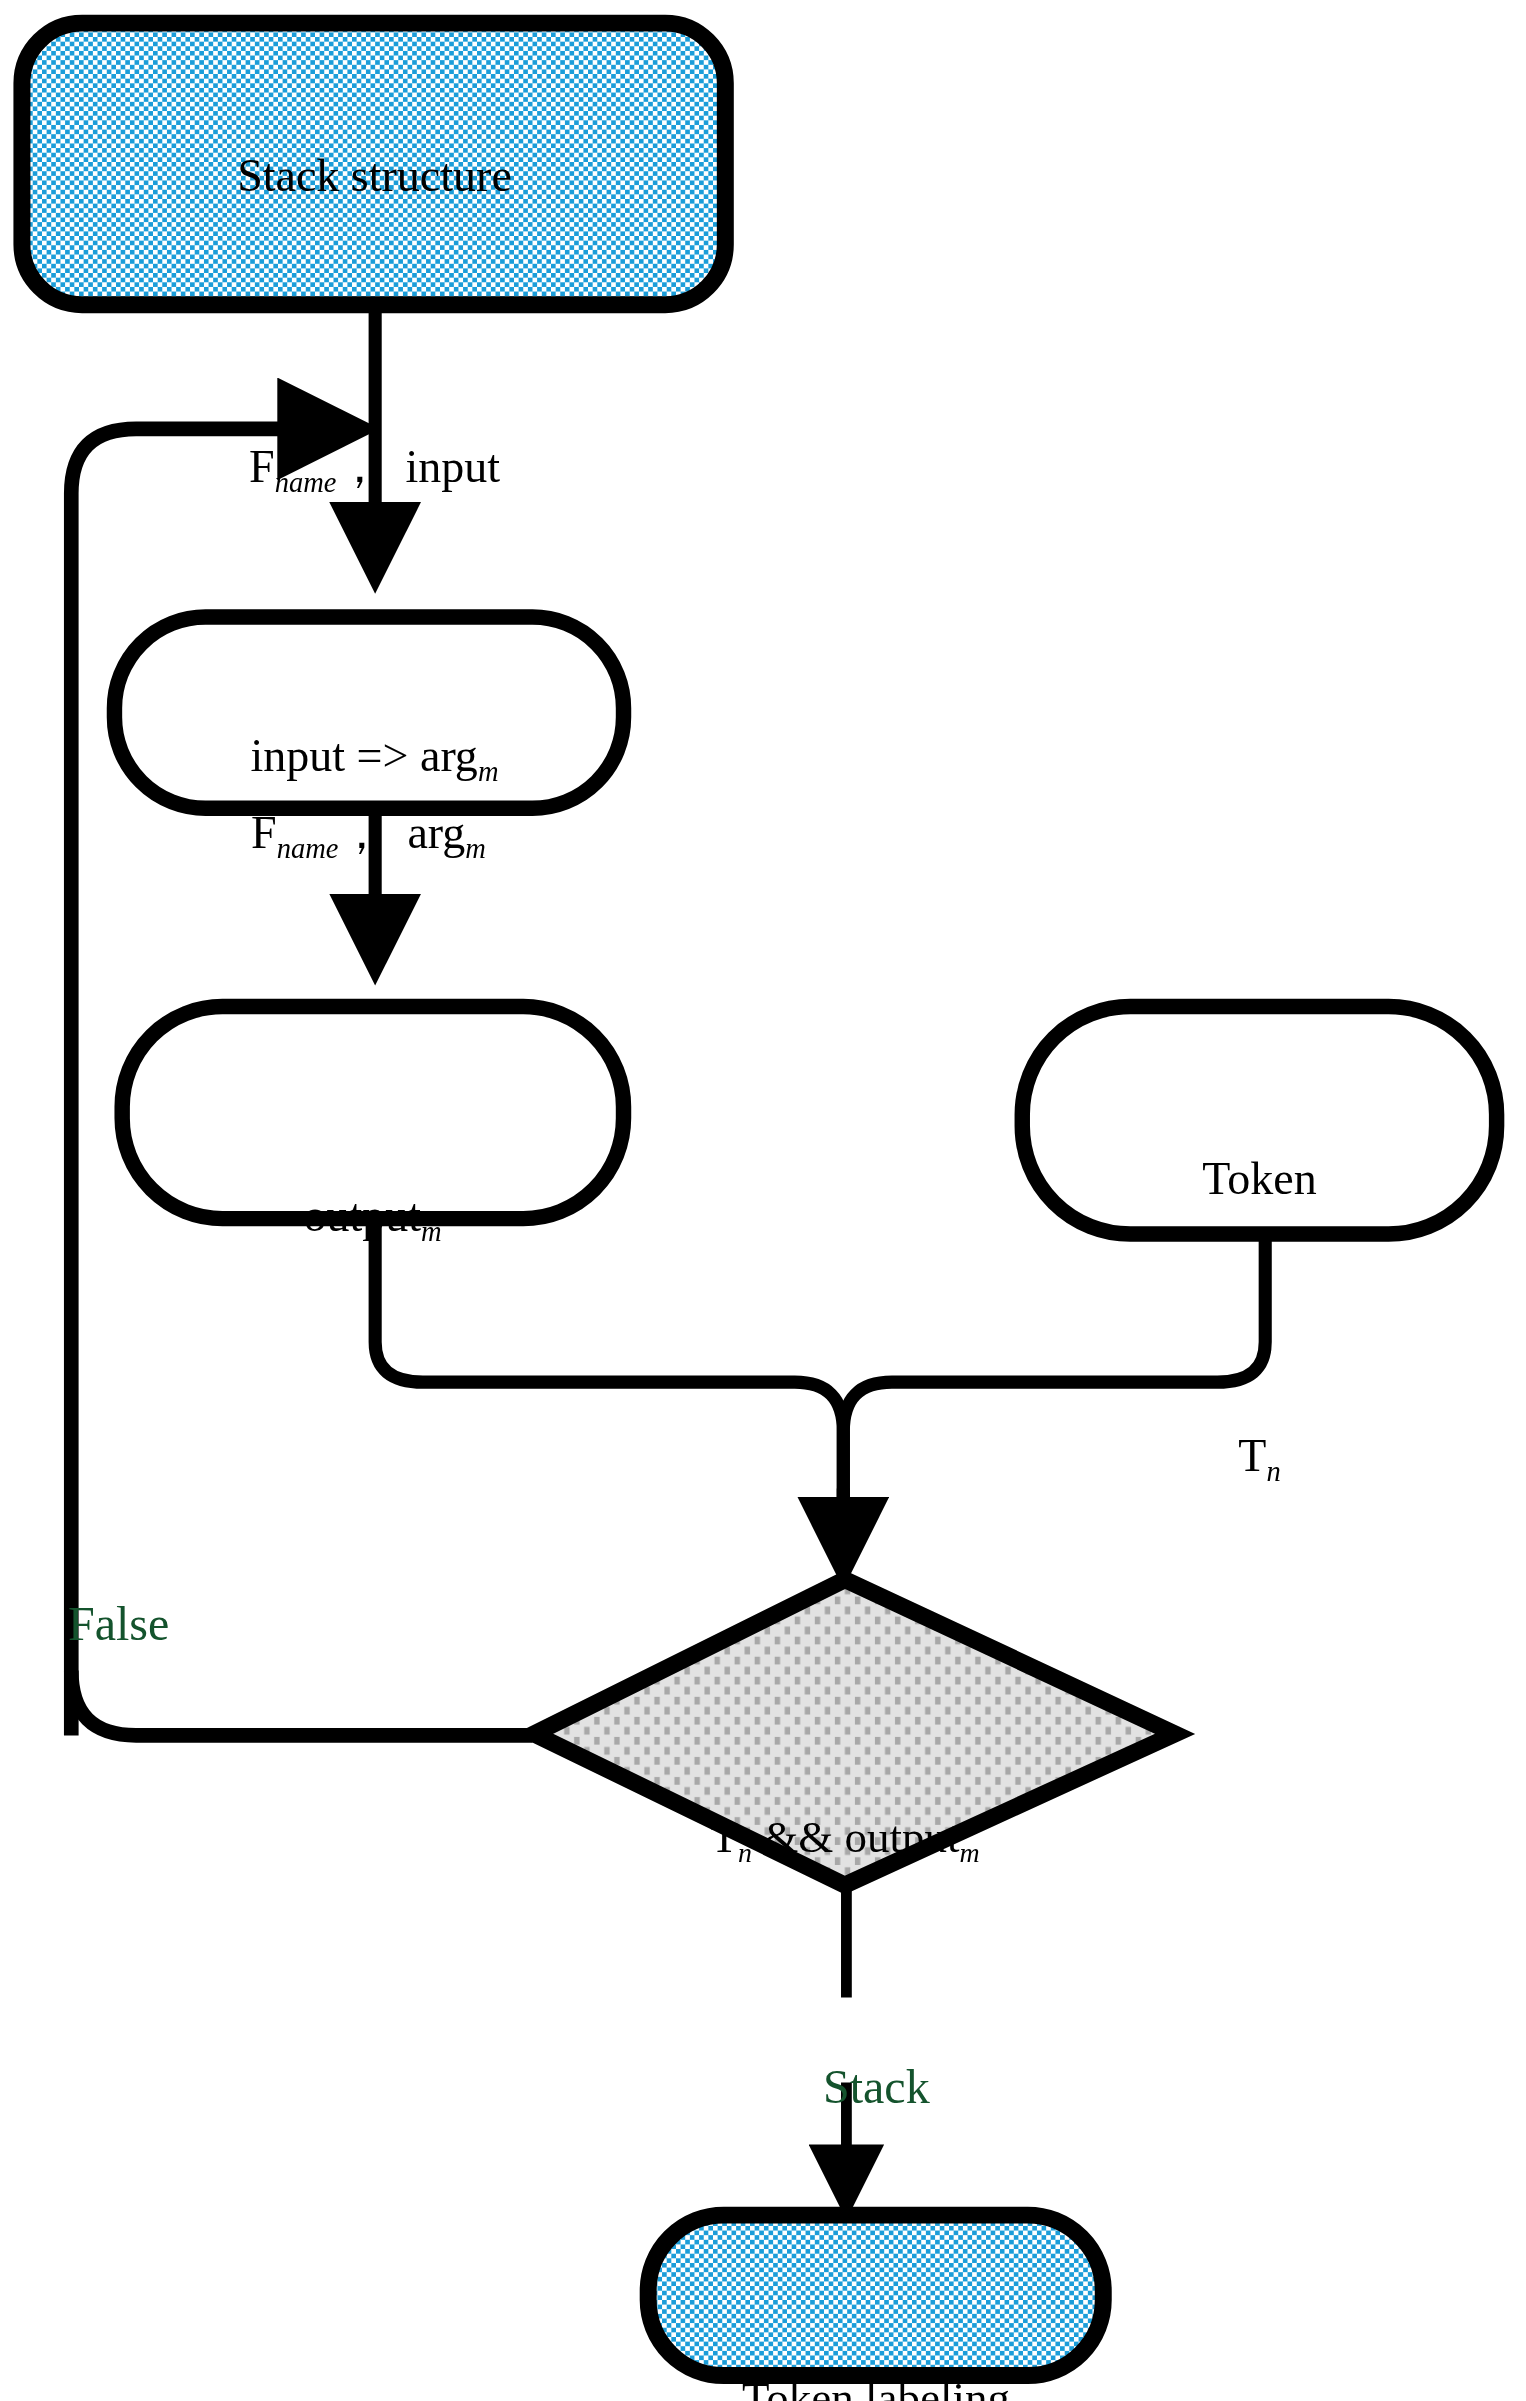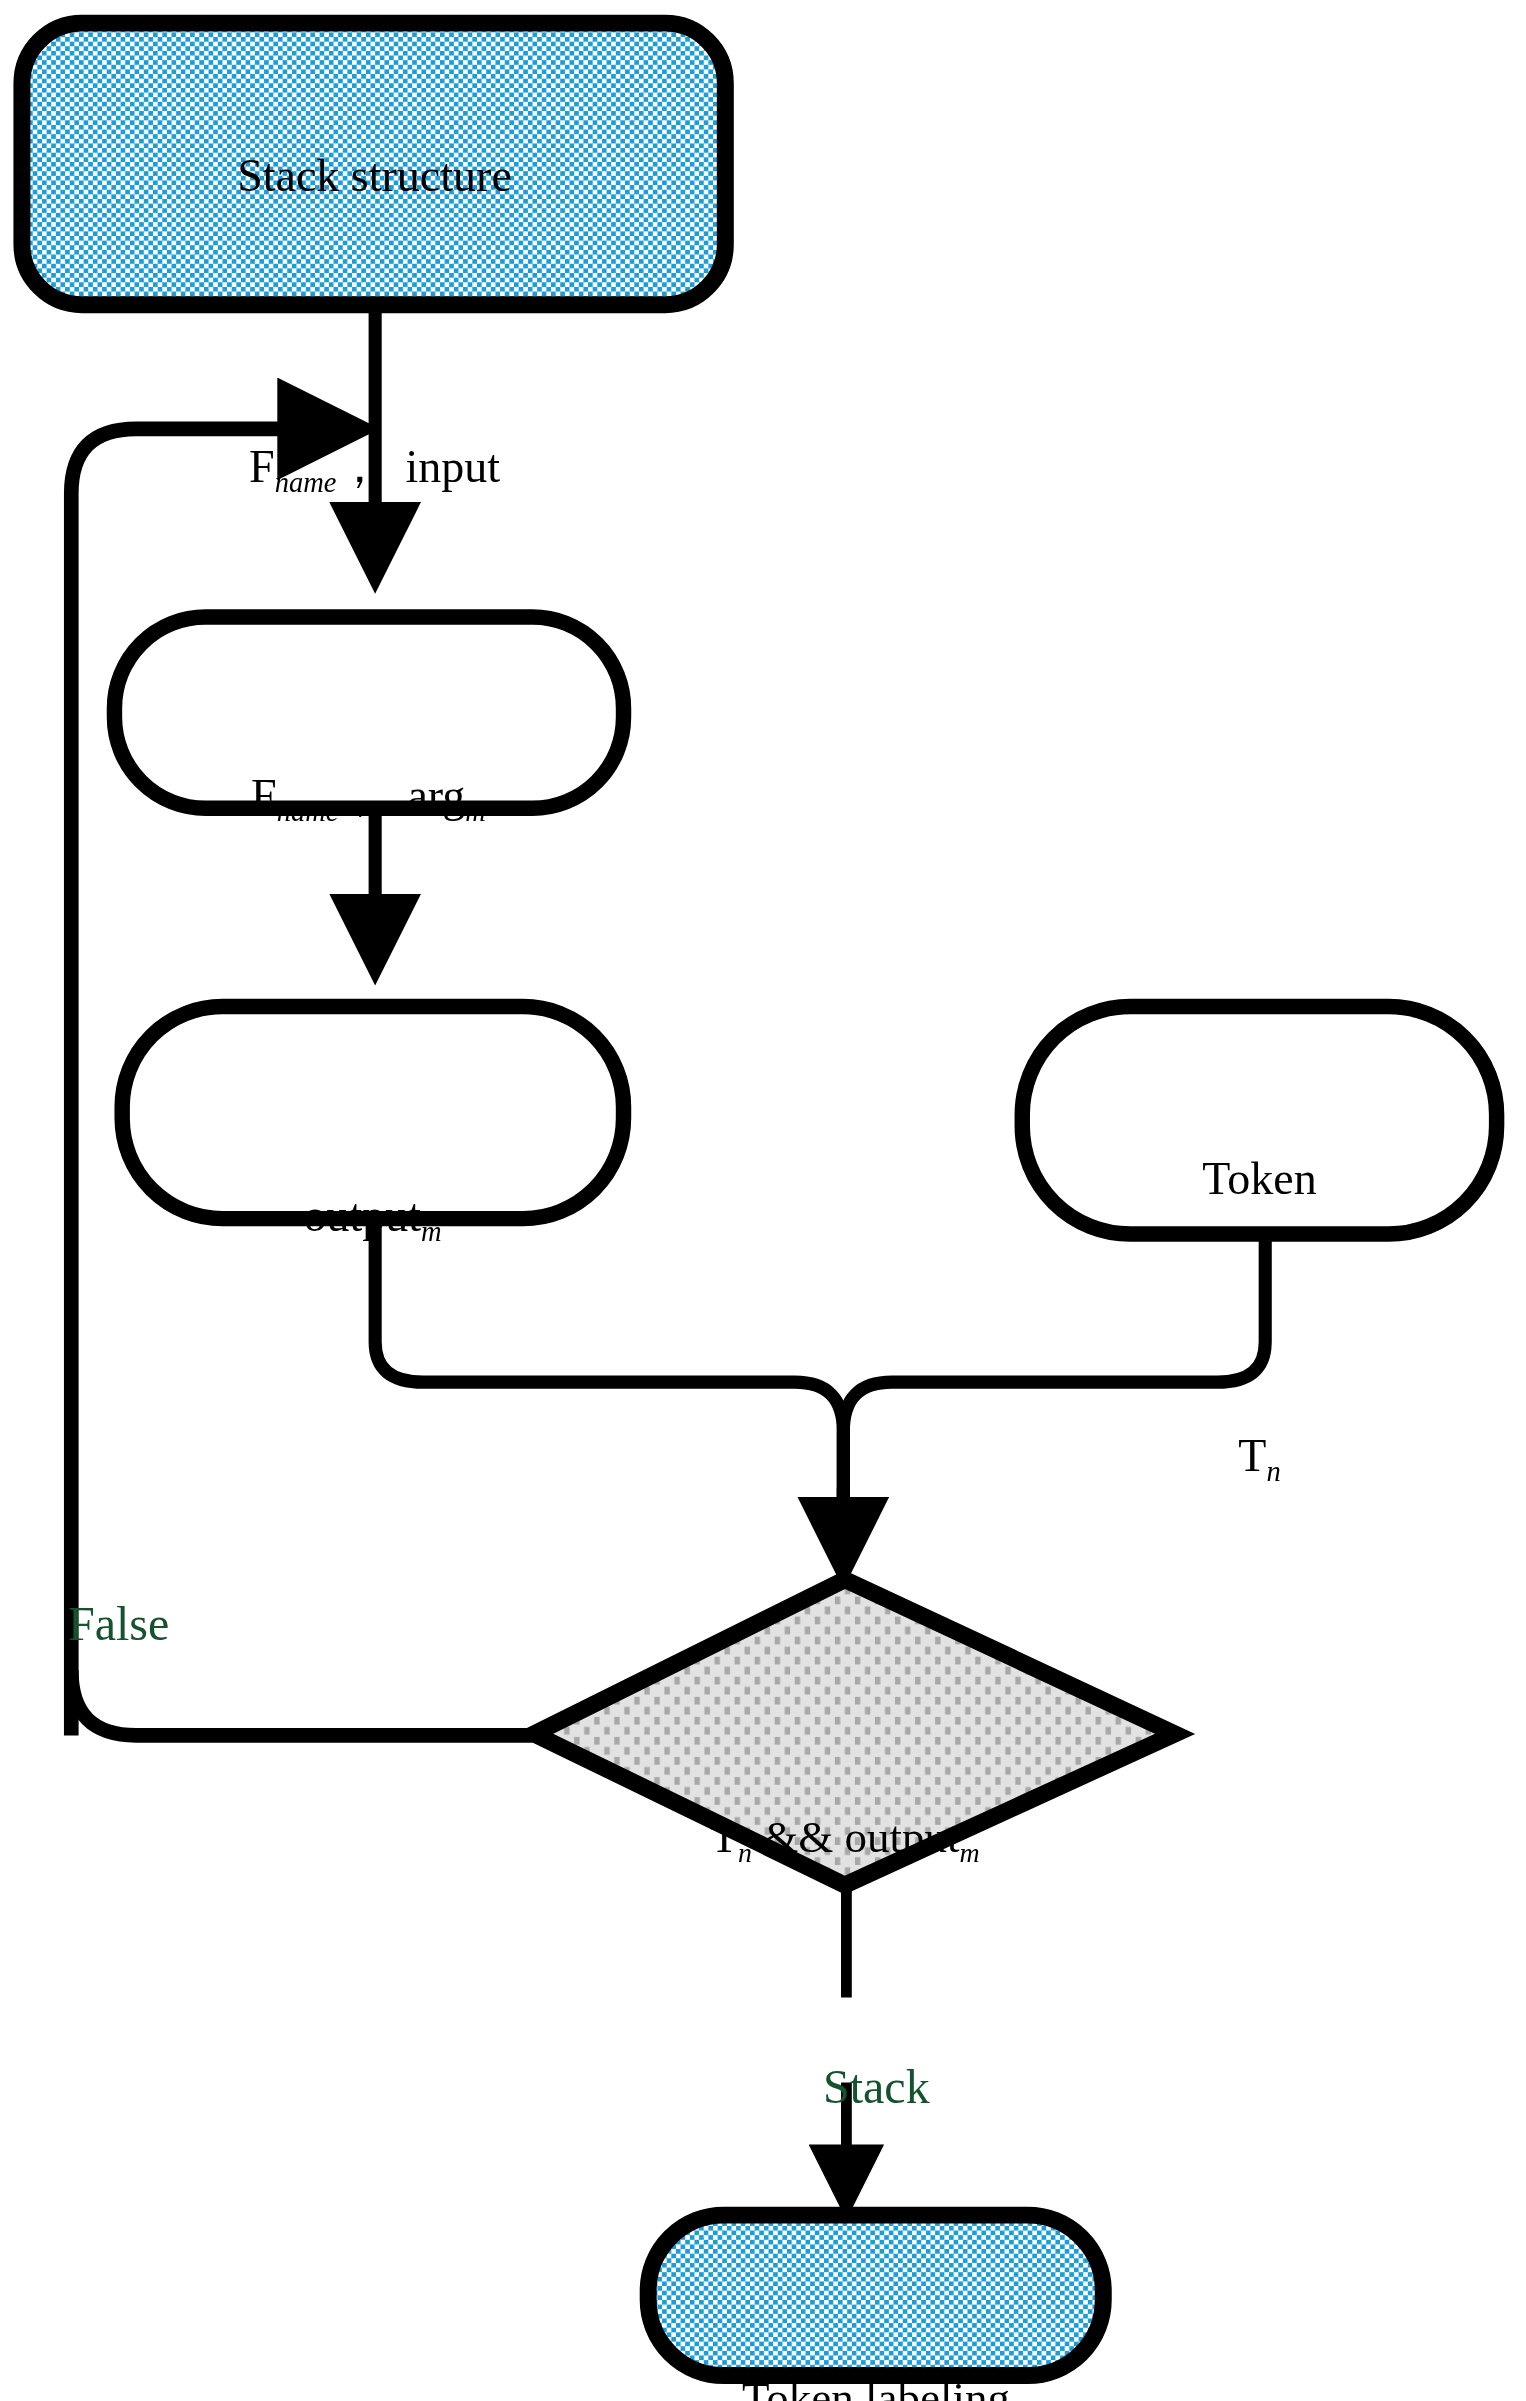--- a/index.html
+++ b/index.html
@@ -109,23 +109,24 @@
     <g>
       <rect x="840" y="2872" width="590" height="208" rx="98" ry="98" fill="url(#blueChecker)" stroke="#000000" stroke-width="22"></rect>
     </g>
   </svg>
 
   <div class="nodetext" style="left:31px;top:40px;width:687px;font-size:46px;">
     <div>Stack structure</div>
     <div style="height:20px"></div>
     <div><span>F</span><span class="sub">name</span><span>，  input</span></div>
     <div style="height:12.3px"></div>
+    <div><span>input =&gt; arg</span><span class="sub">m</span></div>
   </div>
 
-  <div class="nodetext" style="left:123px;top:660px;width:491px;font-size:46px;text-align:center;">
+  <div class="nodetext" style="left:123px;top:697px;width:491px;font-size:46px;text-align:center;">
     <div><span>F</span><span class="sub">name</span><span>，  arg</span><span class="sub">m</span></div>
   </div>
 
   <div class="nodetext" style="left:131px;top:1080px;width:483px;font-size:46px;">
     <div><span>output</span><span class="sub">m</span></div>
   </div>
 
   <div class="nodetext" style="left:586px;top:1705px;width:518px;font-size:45px;">
     <div><span>T</span><span class="sub">n</span><span> &amp;&amp; output</span><span class="sub">m</span></div>
   </div>

